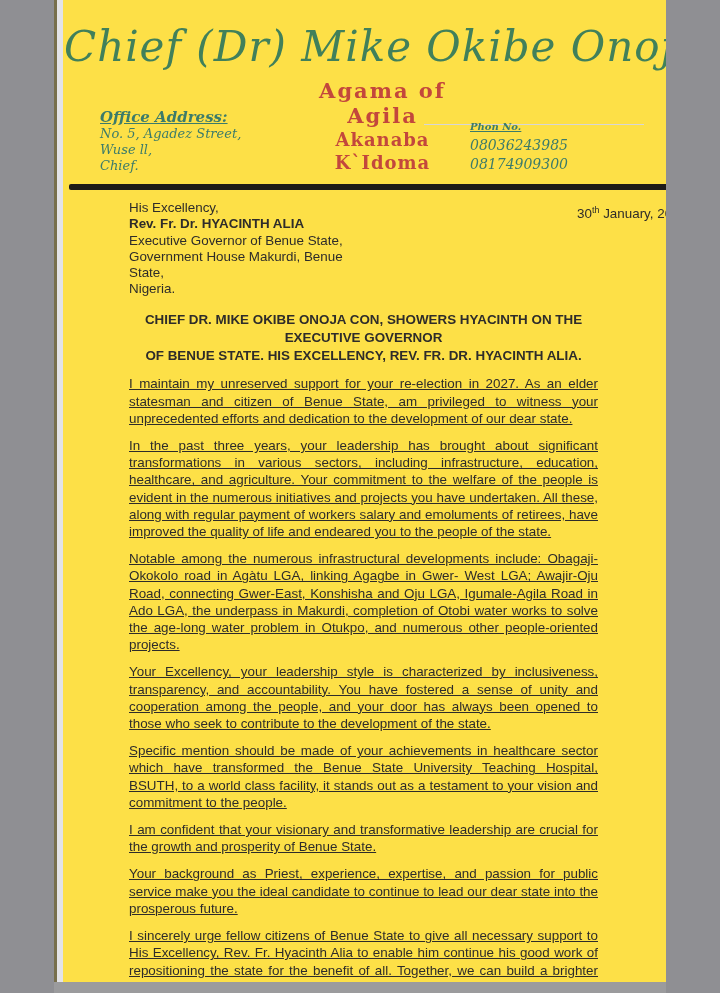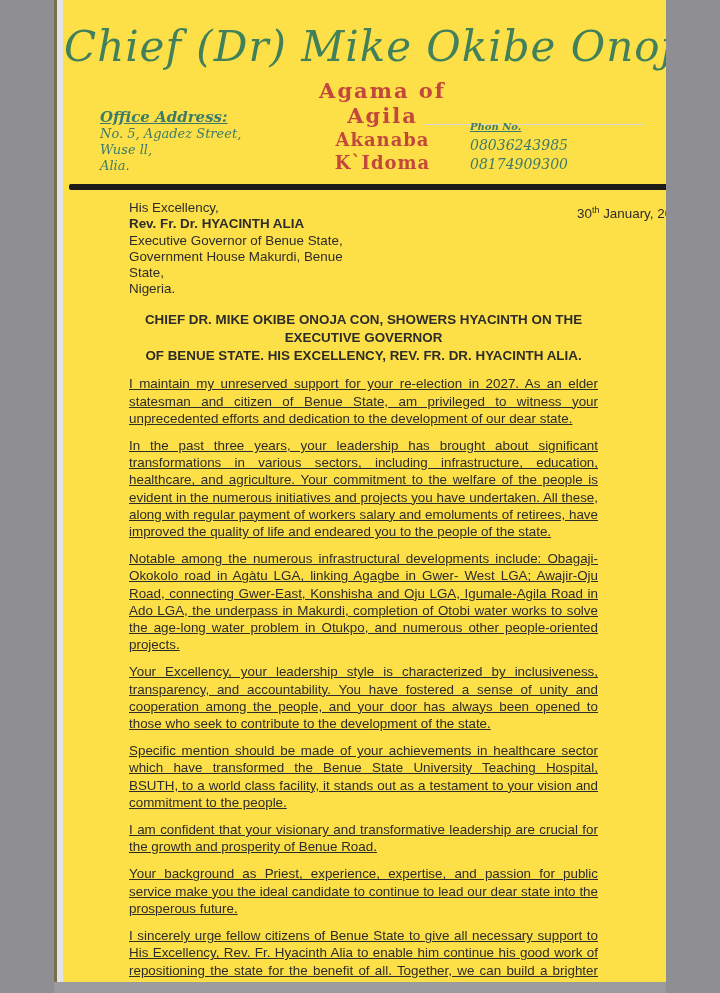--- a/index.html
+++ b/index.html
@@ -75,21 +75,21 @@
   <div class="letterhead">
     <div class="lh-title">
       <span>Chief (Dr) Mike Okibe Onoja</span>
       <span class="suffix">con</span>
     </div>
     <div class="lh-row">
       <div class="lh-office">
         <div class="label">Office Address:</div>
         <div class="line">No. 5, Agadez Street,</div>
         <div class="line">Wuse ll,</div>
-        <div class="line">Alia.</div>
+        <div class="line">Chief.</div>
       </div>
       <div class="lh-center">
         <div class="big">Agama of Agila</div>
         <div class="small">Akanaba K`Idoma</div>
       </div>
       <div class="lh-phone">
         <div class="label-row">
           <span class="label">Phon No.</span>
         </div>
         <div class="num">08036243985</div>
@@ -117,21 +117,21 @@
       <div>CHIEF DR. MIKE OKIBE ONOJA CON, SHOWERS HYACINTH ON THE EXECUTIVE GOVERNOR</div>
       <div>OF BENUE STATE. HIS EXCELLENCY, REV. FR. DR. HYACINTH ALIA.</div>
     </div>
 
     <div class="paras">
       <p>I maintain my unreserved support for your re-election in 2027. As an elder statesman and citizen of Benue State, am privileged to witness your unprecedented efforts and dedication to the development of our dear state.</p>
       <p>In the past three years, your leadership has brought about significant transformations in various sectors, including infrastructure, education, healthcare, and agriculture. Your commitment to the welfare of the people is evident in the numerous initiatives and projects you have undertaken. All these, along with regular payment of workers salary and emoluments of retirees, have improved the quality of life and endeared you to the people of the state.</p>
       <p>Notable among the numerous infrastructural developments include: Obagaji- Okokolo road in Agàtu LGA, linking Agagbe in Gwer- West LGA; Awajir-Oju Road, connecting Gwer-East, Konshisha and Oju LGA, Igumale-Agila Road in Ado LGA, the underpass in Makurdi, completion of Otobi water works to solve the age-long water problem in Otukpo, and numerous other people-oriented projects.</p>
       <p>Your Excellency, your leadership style is characterized by inclusiveness, transparency, and accountability. You have fostered a sense of unity and cooperation among the people, and your door has always been opened to those who seek to contribute to the development of the state.</p>
       <p>Specific mention should be made of your achievements in healthcare sector which have transformed the Benue State University Teaching Hospital, BSUTH, to a world class facility, it stands out as a testament to your vision and commitment to the people.</p>
-      <p>I am confident that your visionary and transformative leadership are crucial for the growth and prosperity of Benue Road.</p>
+      <p>I am confident that your visionary and transformative leadership are crucial for the growth and prosperity of Benue State.</p>
       <p>Your background as Priest, experience, expertise, and passion for public service make you the ideal candidate to continue to lead our dear state into the prosperous future.</p>
       <p>I sincerely urge fellow citizens of Benue State to give all necessary support to His Excellency, Rev. Fr. Hyacinth Alia to enable him continue his good work of repositioning the state for the benefit of all. Together, we can build a brighter future for ourselves and generations to come.</p>
     </div>
 
     <div class="sig-area">
       <svg class="sig-svg" width="230" height="120" viewBox="0 0 230 120">
         <g fill="none" stroke="#3b3b3b" stroke-width="2.1" stroke-linecap="round" stroke-linejoin="round">
           <path d="M18,74 C8,38 24,12 32,24 C40,36 22,66 14,80 C8,90 18,88 28,62 C36,40 50,16 56,24 C60,32 46,62 42,74 C52,54 64,44 64,54 C64,62 72,64 78,54 C82,47 78,60 86,59 C94,58 96,46 104,40 C110,36 110,48 104,62 C96,94 86,112 76,108 C68,104 74,90 90,74"></path>
           <path d="M102,60 C108,50 118,42 116,52 C114,62 122,60 128,50 C132,44 130,56 138,55 C146,54 148,44 156,40 C160,38 158,48 154,58 C152,62 156,62 162,54"></path>
           <path d="M184,18 C178,38 171,58 168,66"></path>

